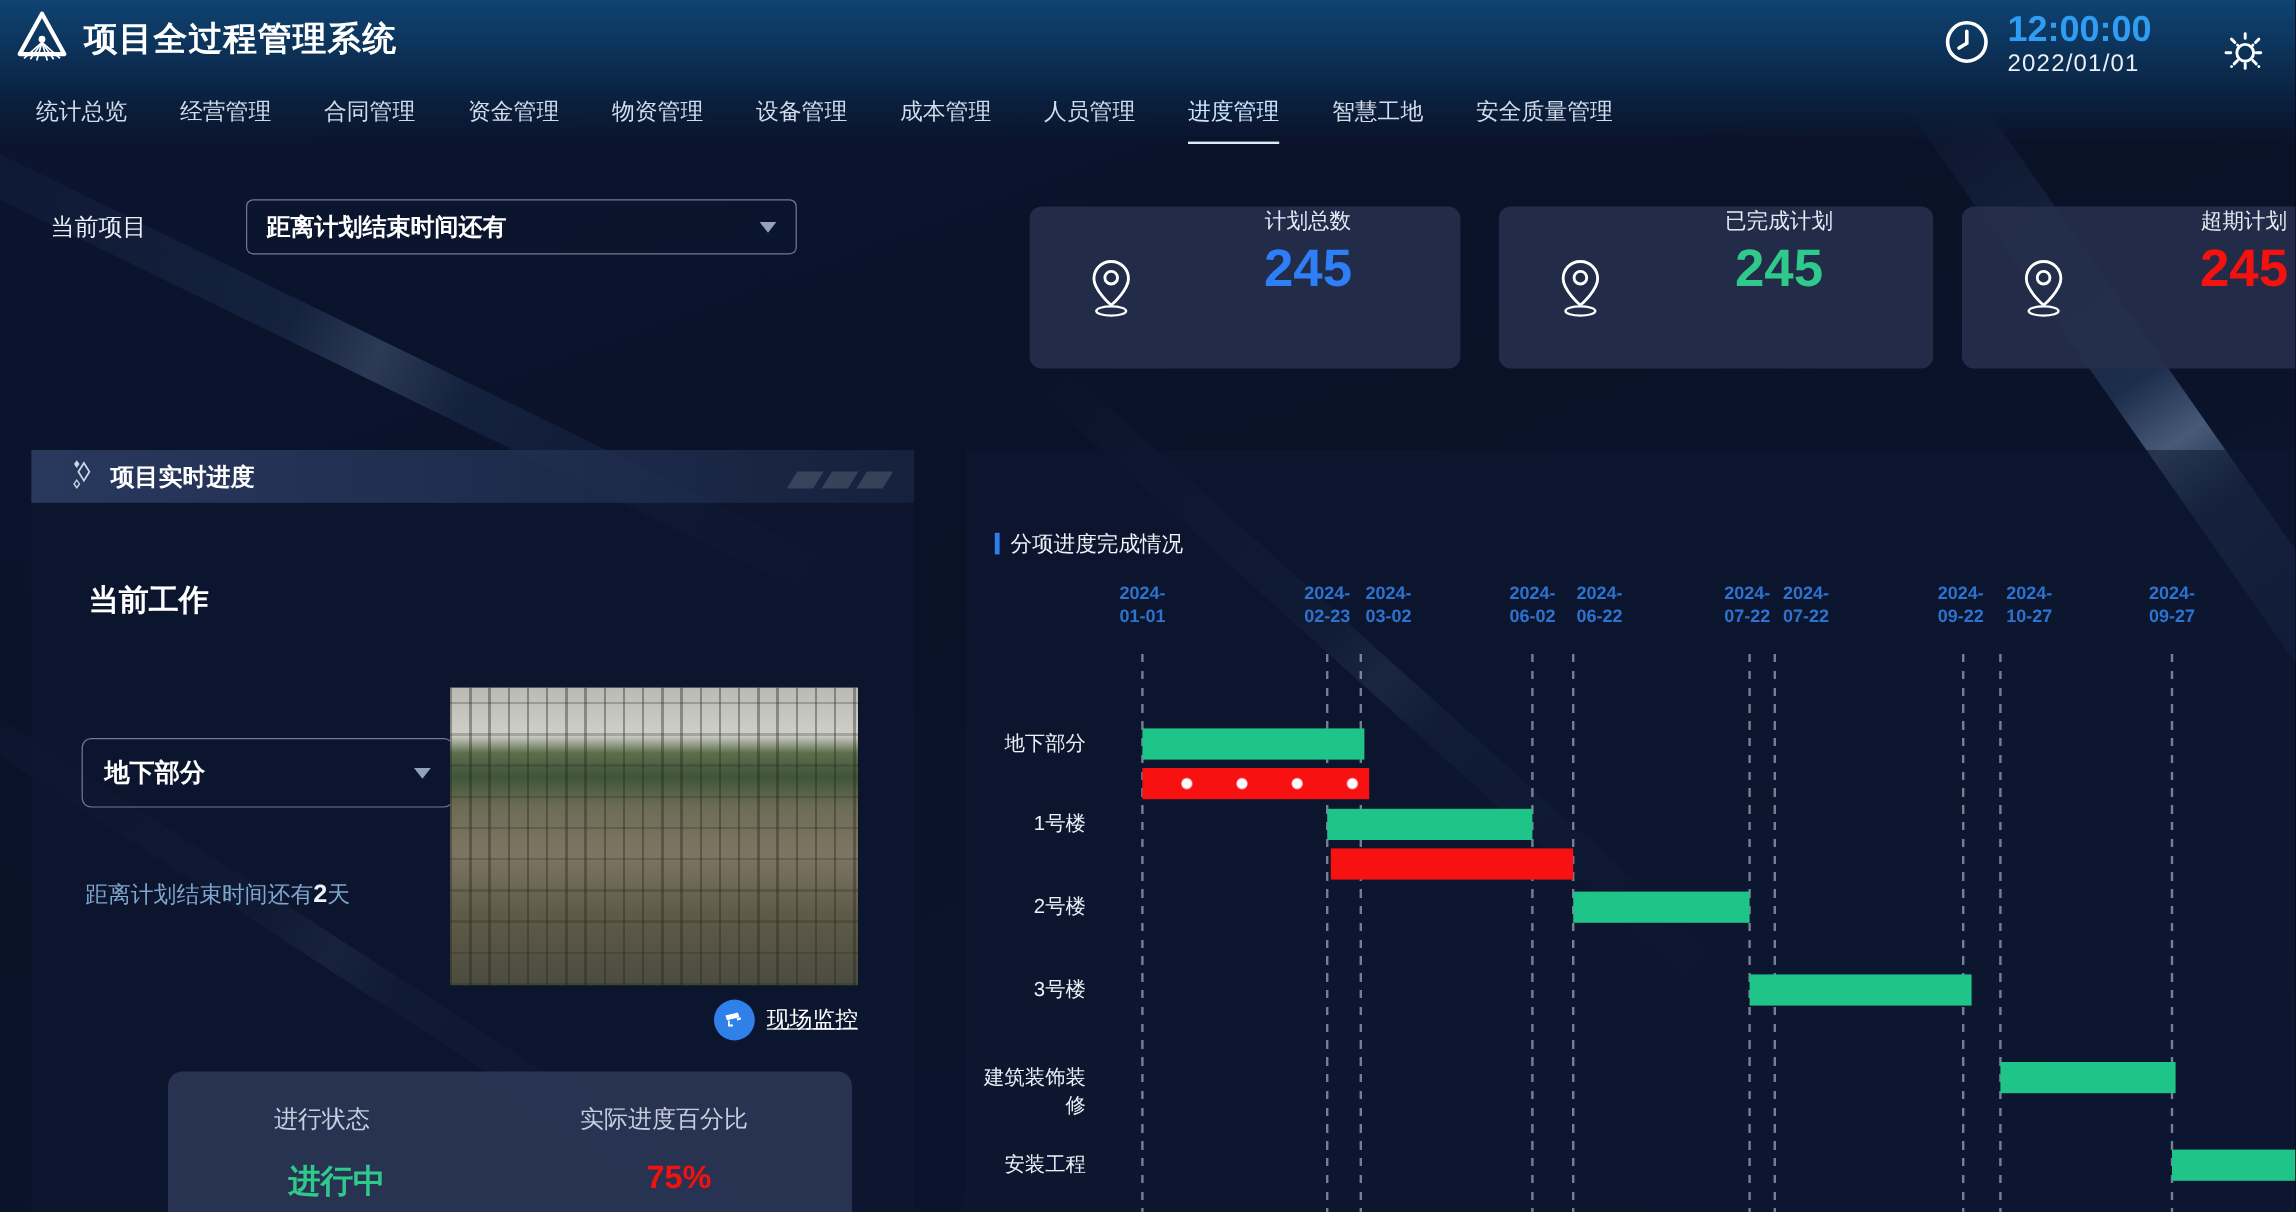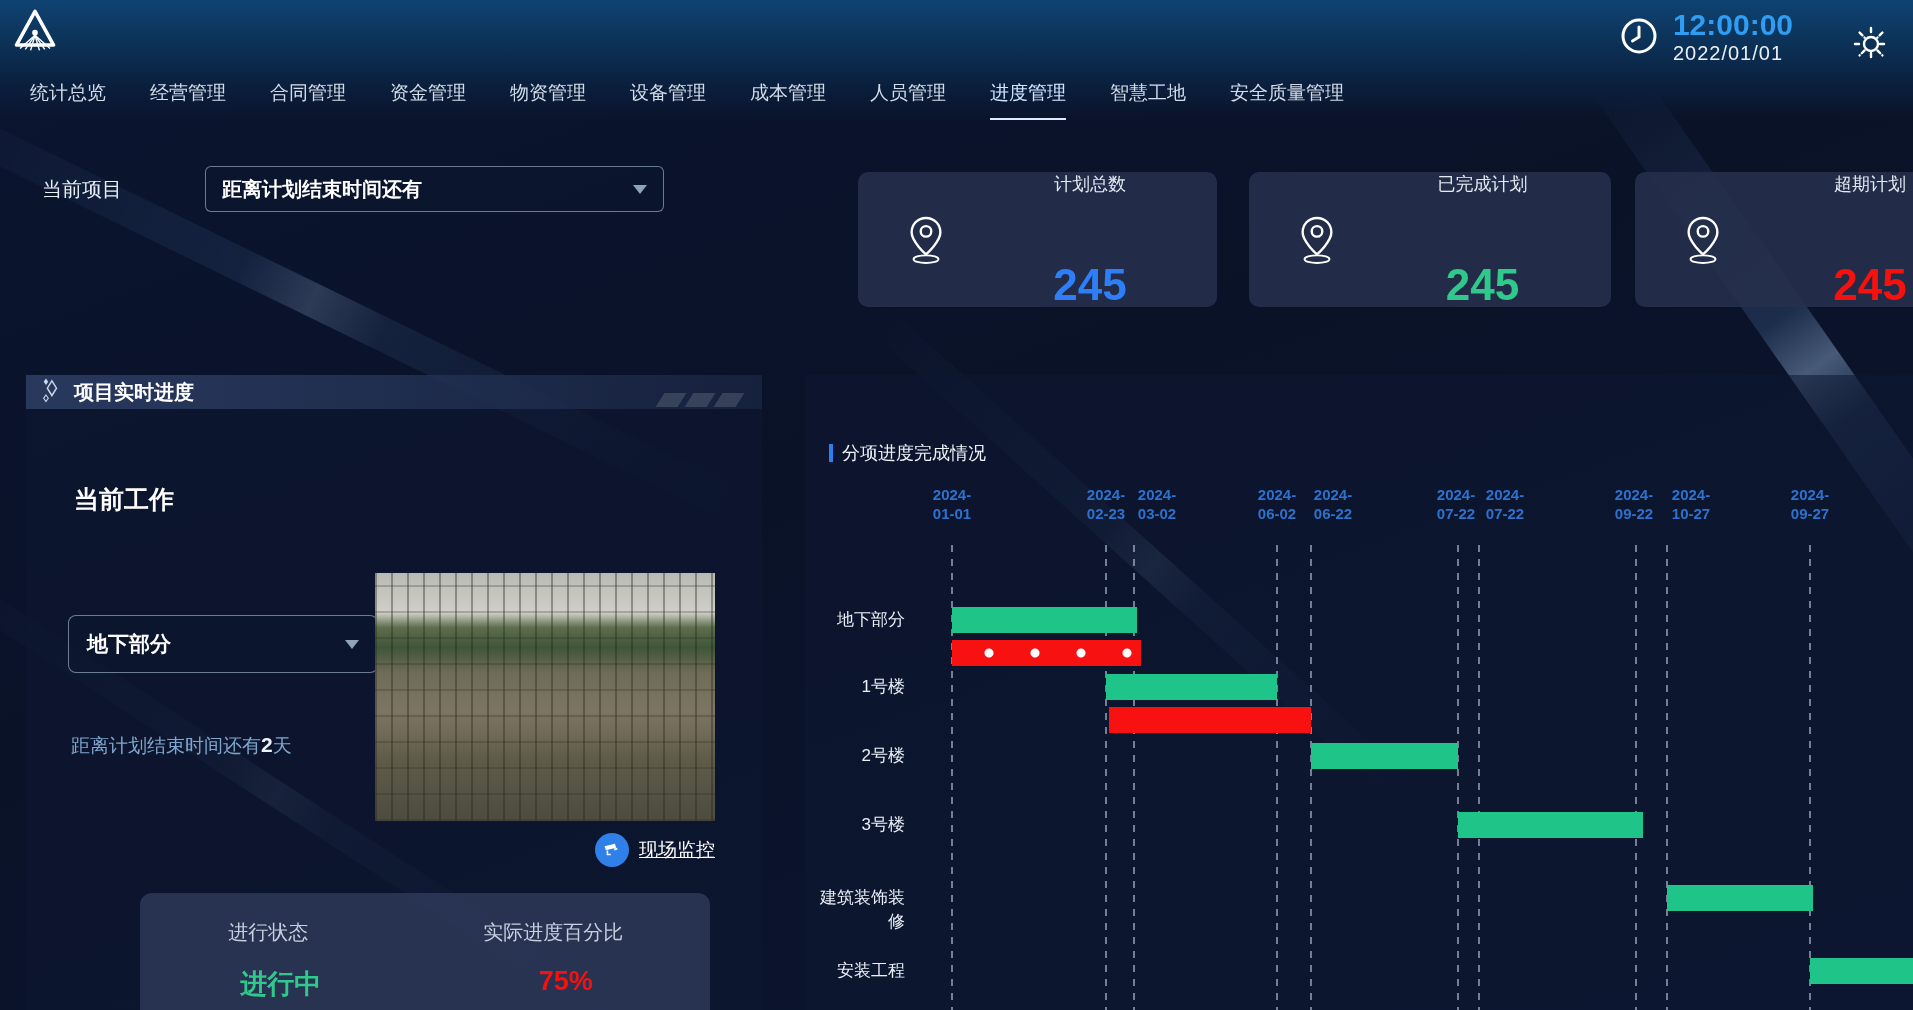--- a/index.html
+++ b/index.html
@@ -36,31 +36,31 @@
           display:flex;align-items:center;justify-content:space-between;color:#fff;font-weight:700;cursor:pointer;}
   .chev{width:0;height:0;border-left:7px solid transparent;border-right:7px solid transparent;border-top:9px solid #8fa3bd;}
   .project-select{position:absolute;left:205px;top:166px;width:425px;height:44px;padding:0 16px;font-size:20px;}
 
   
   .card{position:absolute;top:172px;height:135px;border-radius:10px;background:rgba(37,48,76,.88);display:flex;}
   .card1{left:858px;width:359px;}
   .card2{left:1249px;width:362px;}
   .card3{left:1635px;width:365px;}
   .card-iconbox{width:135px;display:flex;align-items:center;justify-content:center;}
-  .card-text{flex:1;display:flex;flex-direction:column;align-items:center;justify-content:space-between;gap:6px;padding-right:30px;}
+  .card-text{flex:1;display:flex;flex-direction:column;align-items:center;justify-content:flex-start;gap:6px;padding-right:30px;}
   .card-label{font-size:18px;color:#e4eaf4;}
   .card-value{font-size:44px;font-weight:700;line-height:44px;}
   .v-blue{color:#2e7ef7}.v-green{color:#2fca8b}.v-red{color:#f5120e}
 
   
   .panel{position:absolute;top:375px;height:635px;background:rgba(15,24,50,.55);overflow:hidden;}
   .panel-left{left:26px;width:736px;}
   .panel-right{left:805px;width:1108px;}
-  .panel-header{height:34px;background:linear-gradient(90deg,rgba(48,66,106,.8),rgba(33,47,80,.45));
-                display:flex;align-items:center;padding:0 14px;position:relative;}
+  .panel-header{height:44px;background:linear-gradient(90deg,rgba(48,66,106,.8),rgba(33,47,80,.45));
+                display:flex;align-items:center;padding:0 32px;position:relative;}
   .panel-title{color:#fff;font-size:20px;font-weight:700;margin-left:12px;}
   .deco-group{position:absolute;right:22px;top:18px;display:flex;gap:7px;}
   .deco-par{width:22px;height:14px;background:rgba(255,255,255,.14);transform:skewX(-32deg);}
 
   
   .work-title{position:absolute;left:48px;top:108px;font-size:25px;font-weight:700;color:#fff;}
   .work-select{position:absolute;left:42px;top:240px;width:272px;height:56px;padding:0 18px;font-size:21px;border-radius:8px;}
   .deadline{position:absolute;left:45px;top:358px;font-size:19px;color:#7fa6cf;}
   .deadline b{color:#eaf3fc;font-size:21px;}
   .photo{position:absolute;left:349px;top:198px;width:340px;height:248px;
@@ -111,20 +111,21 @@
           <g stroke="#fff" stroke-width="1.6">
             <line x1="26" y1="30" x2="9" y2="45"></line>
               <line x1="26" y1="30" x2="15" y2="46"></line>
             <line x1="26" y1="30" x2="21" y2="47"></line>
               <line x1="26" y1="30" x2="31" y2="47"></line>
             <line x1="26" y1="30" x2="37" y2="46"></line>
               <line x1="26" y1="30" x2="43" y2="45"></line>
           </g>
         </svg>
       </span>
+      <span class="brand-title">项目全过程管理系统</span>
     </div>
 
     <div class="clockbox">
       <span>
         <svg width="40" height="40" viewBox="0 0 40 40">
           <circle cx="20" cy="20" r="16" fill="none" stroke="#fff" stroke-width="3"></circle>
           <path d="M20 11 V21 L13.5 25" fill="none" stroke="#fff" stroke-width="3" stroke-linecap="round"></path>
         </svg>
       </span>
       <span>

